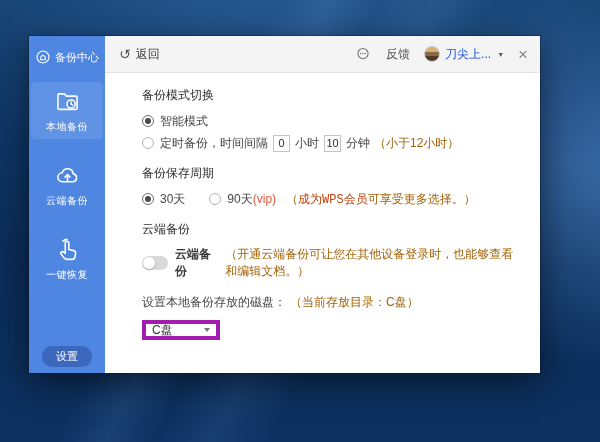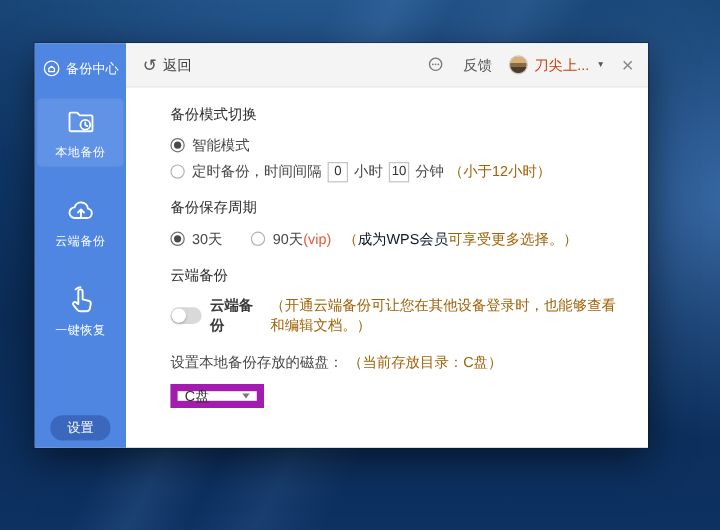--- a/index.html
+++ b/index.html
@@ -50,21 +50,21 @@
   }
   .back-btn{display:flex;align-items:center;gap:5px;cursor:pointer;color:#3c3c3c;}
   .back-glyph{font-size:14px;line-height:1;color:#555;}
   .topbar-right{margin-left:auto;display:flex;align-items:center;}
   .feedback{display:flex;align-items:center;gap:16px;cursor:pointer;color:#555;margin-right:14px;}
   .avatar{
     width:16px;height:16px;border-radius:50%;margin-right:5px;cursor:pointer;
     background:linear-gradient(180deg,#d8b074 0 38%,#8a6a42 38% 62%,#4d3c2a 62% 100%);
     border:1px solid #c9c9c9;box-sizing:border-box;
   }
-  .username{color:#c2410c;cursor:pointer;}
+  .username{color:#1d4ed8;cursor:pointer;}
   .caret{font-size:7px;color:#555;margin-left:6px;cursor:pointer;}
   .close-btn{margin-left:14px;font-size:17px;line-height:1;color:#888;cursor:pointer;}
   
   .content{flex:1;background:#fff;padding:14px 18px 0 37px;}
   .section{margin-bottom:13px;}
   .sec-title{font-size:12px;color:#2e2e2e;margin:0 0 8px;}
   .row{display:flex;align-items:center;margin:0 0 4px;min-height:18px;font-size:12px;color:#474747;}
   .row .lbl{margin-left:6px;}
   .gray{color:#a16207;}
   .radio{
@@ -72,33 +72,33 @@
     border:1px solid #b3b3b3;background:#fff;flex:0 0 12px;cursor:pointer;
   }
   .radio.selected{border-color:#6f6f6f;}
   .radio.selected::after{content:"";display:block;width:6px;height:6px;margin:2px;border-radius:50%;background:#4a4a4a;}
   .num-input{
     width:17px;height:17px;box-sizing:border-box;border:1px solid #c4c4c4;background:#fff;
     font-size:11px;color:#333;text-align:center;padding:0;margin:0 5px;
     font-family:"Liberation Sans","DejaVu Sans",sans-serif;
   }
   .vip{color:#e25a3c;}
-  .link{color:#0f172a;cursor:pointer;}
+  .link{color:#c2410c;cursor:pointer;font-family:Liberation Mono, monospace;}
   .spacer24{width:24px;flex:0 0 24px;}
   .toggle{
     width:26px;height:14px;border-radius:7px;background:#d9d9d9;position:relative;
     flex:0 0 26px;cursor:pointer;
   }
   .toggle-knob{
     position:absolute;left:1px;top:1px;width:12px;height:12px;border-radius:50%;
     background:#fff;box-shadow:0 1px 2px rgba(0,0,0,.25);
   }
   .toggle-label{font-weight:bold;color:#3a3a3a;margin-left:7px;}
   .select-box{
-    margin-top:9px;width:78px;height:20px;box-sizing:border-box;border:6px solid #a21caf;
+    margin-top:9px;width:78px;height:20px;box-sizing:border-box;border:4px solid #a21caf;
     background:#fff;display:flex;align-items:center;padding:0 6px;font-size:12px;color:#333;cursor:pointer;
   }
   .select-chevron{
     margin-left:auto;width:0;height:0;
     border-left:3.5px solid transparent;border-right:3.5px solid transparent;border-top:4px solid #777;
   }
 </style>
 </head>
 <body>
 

